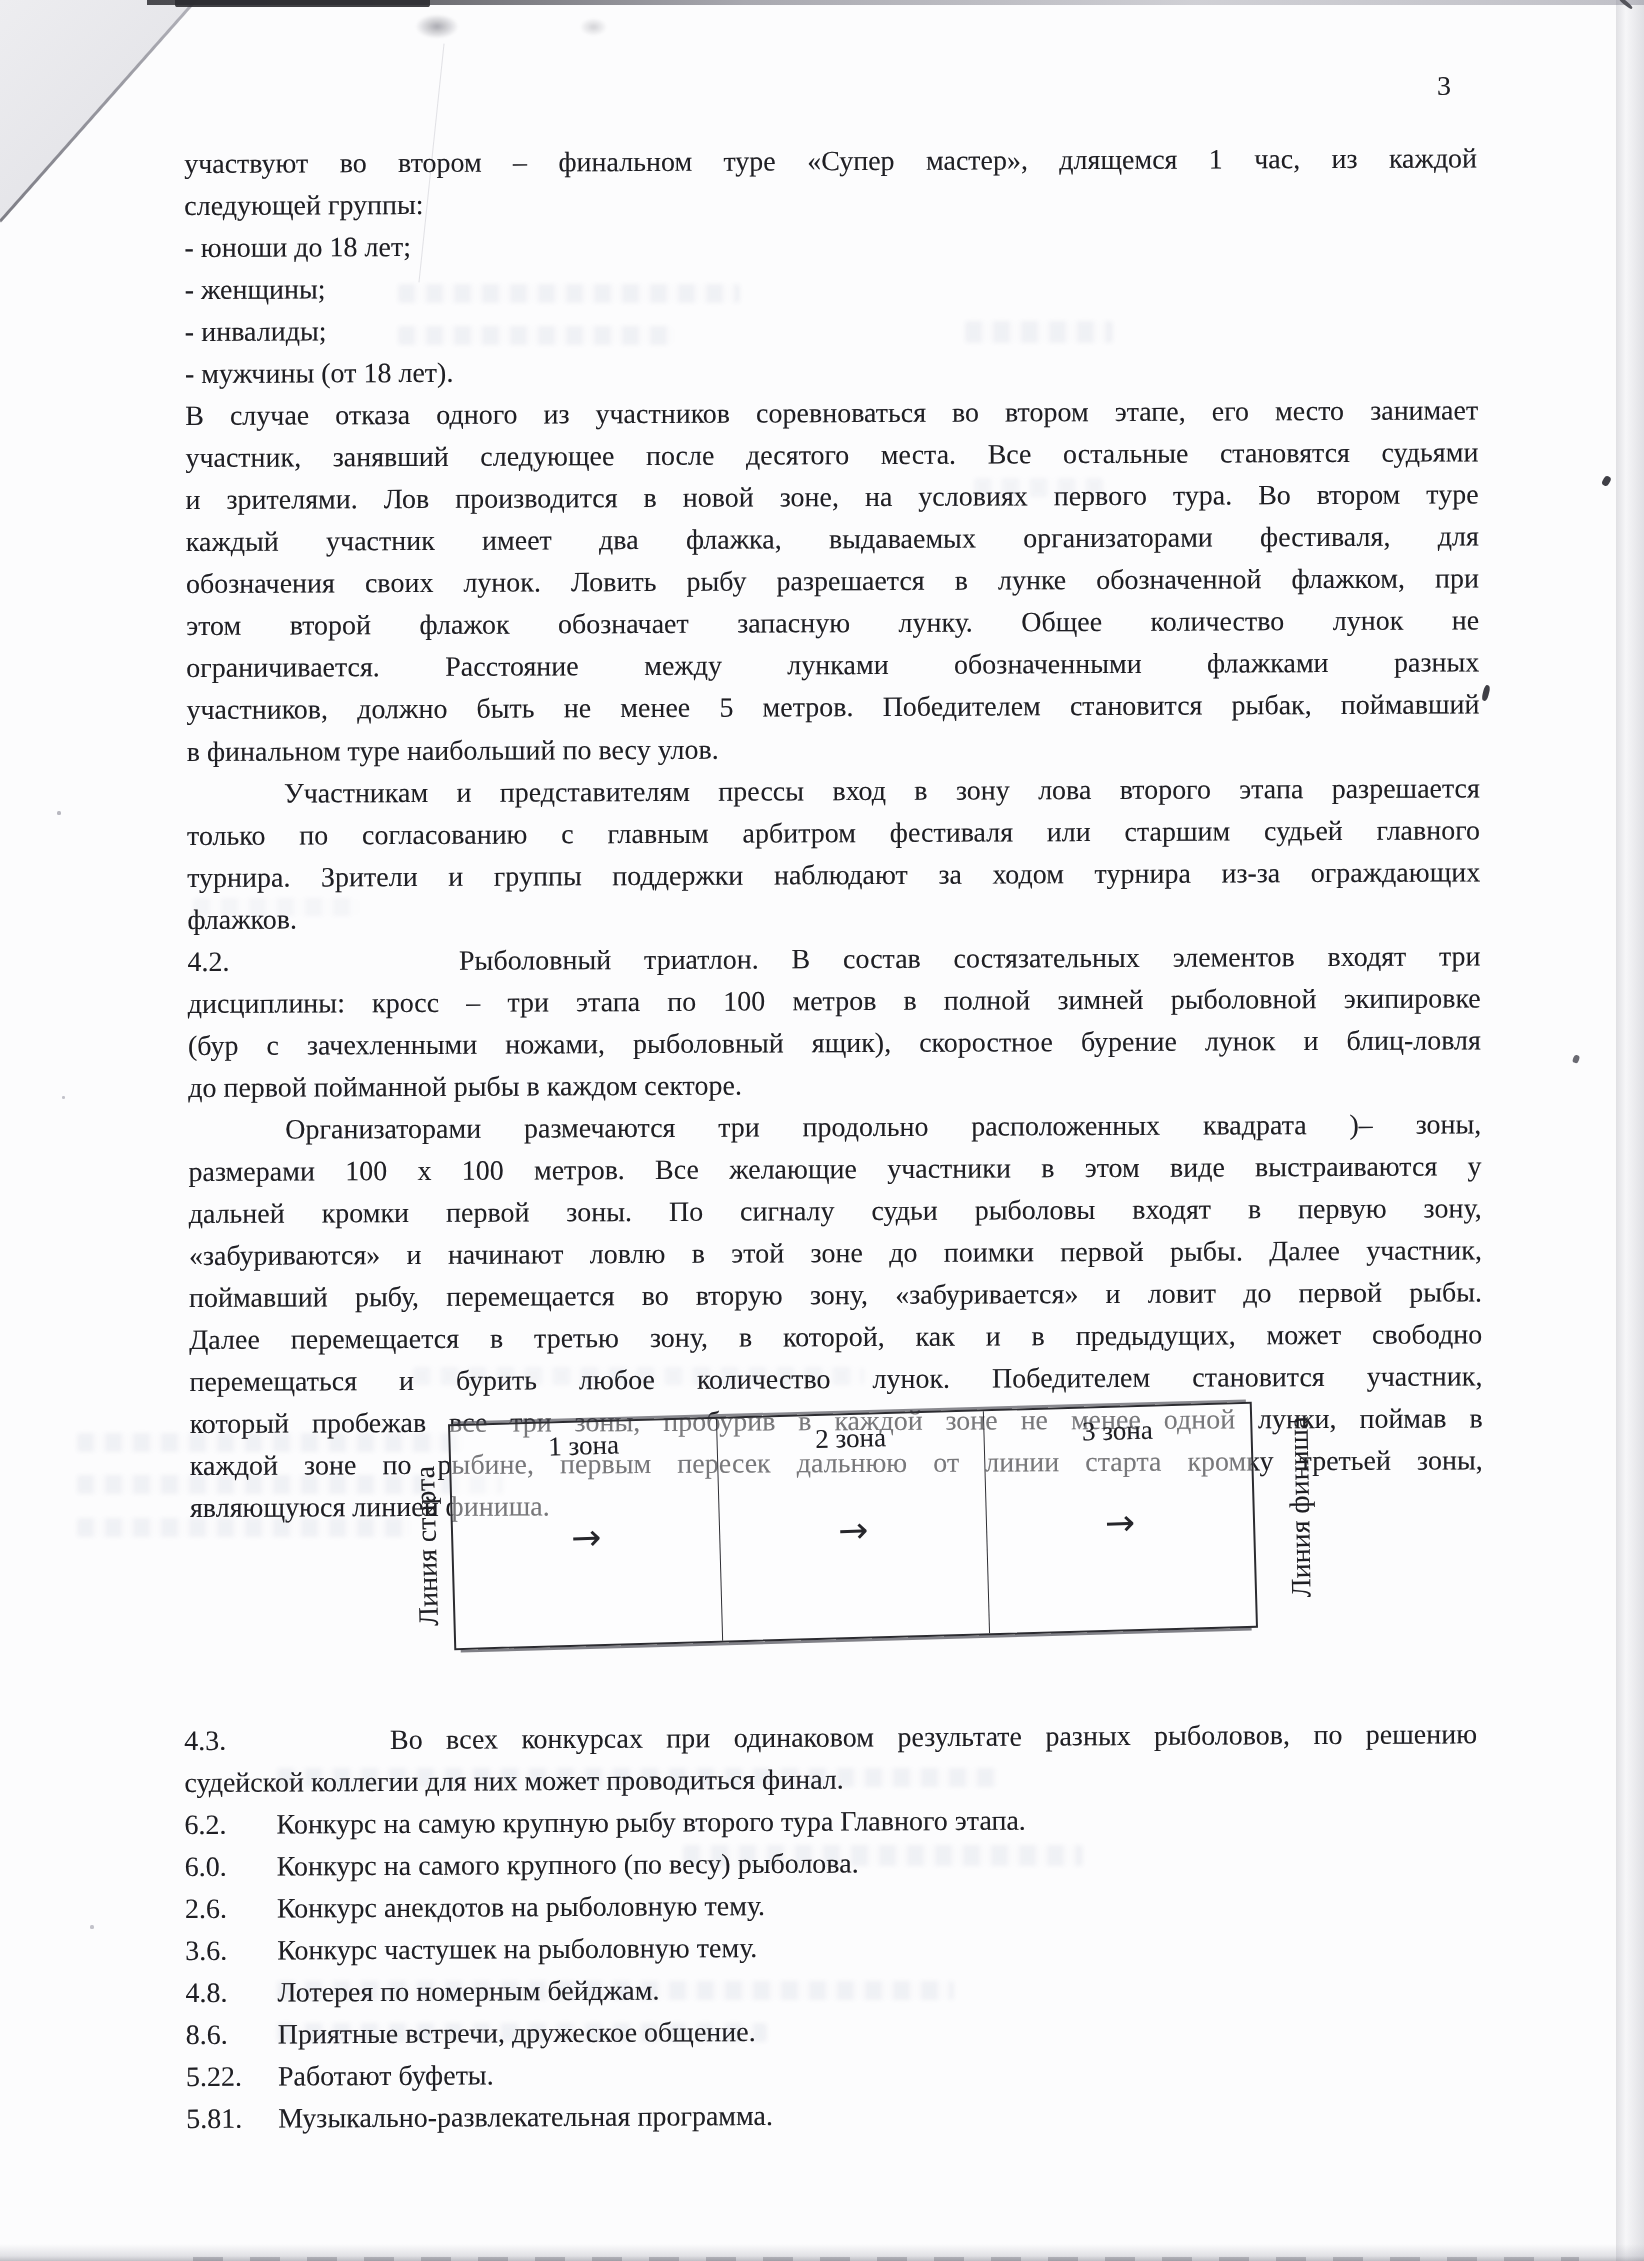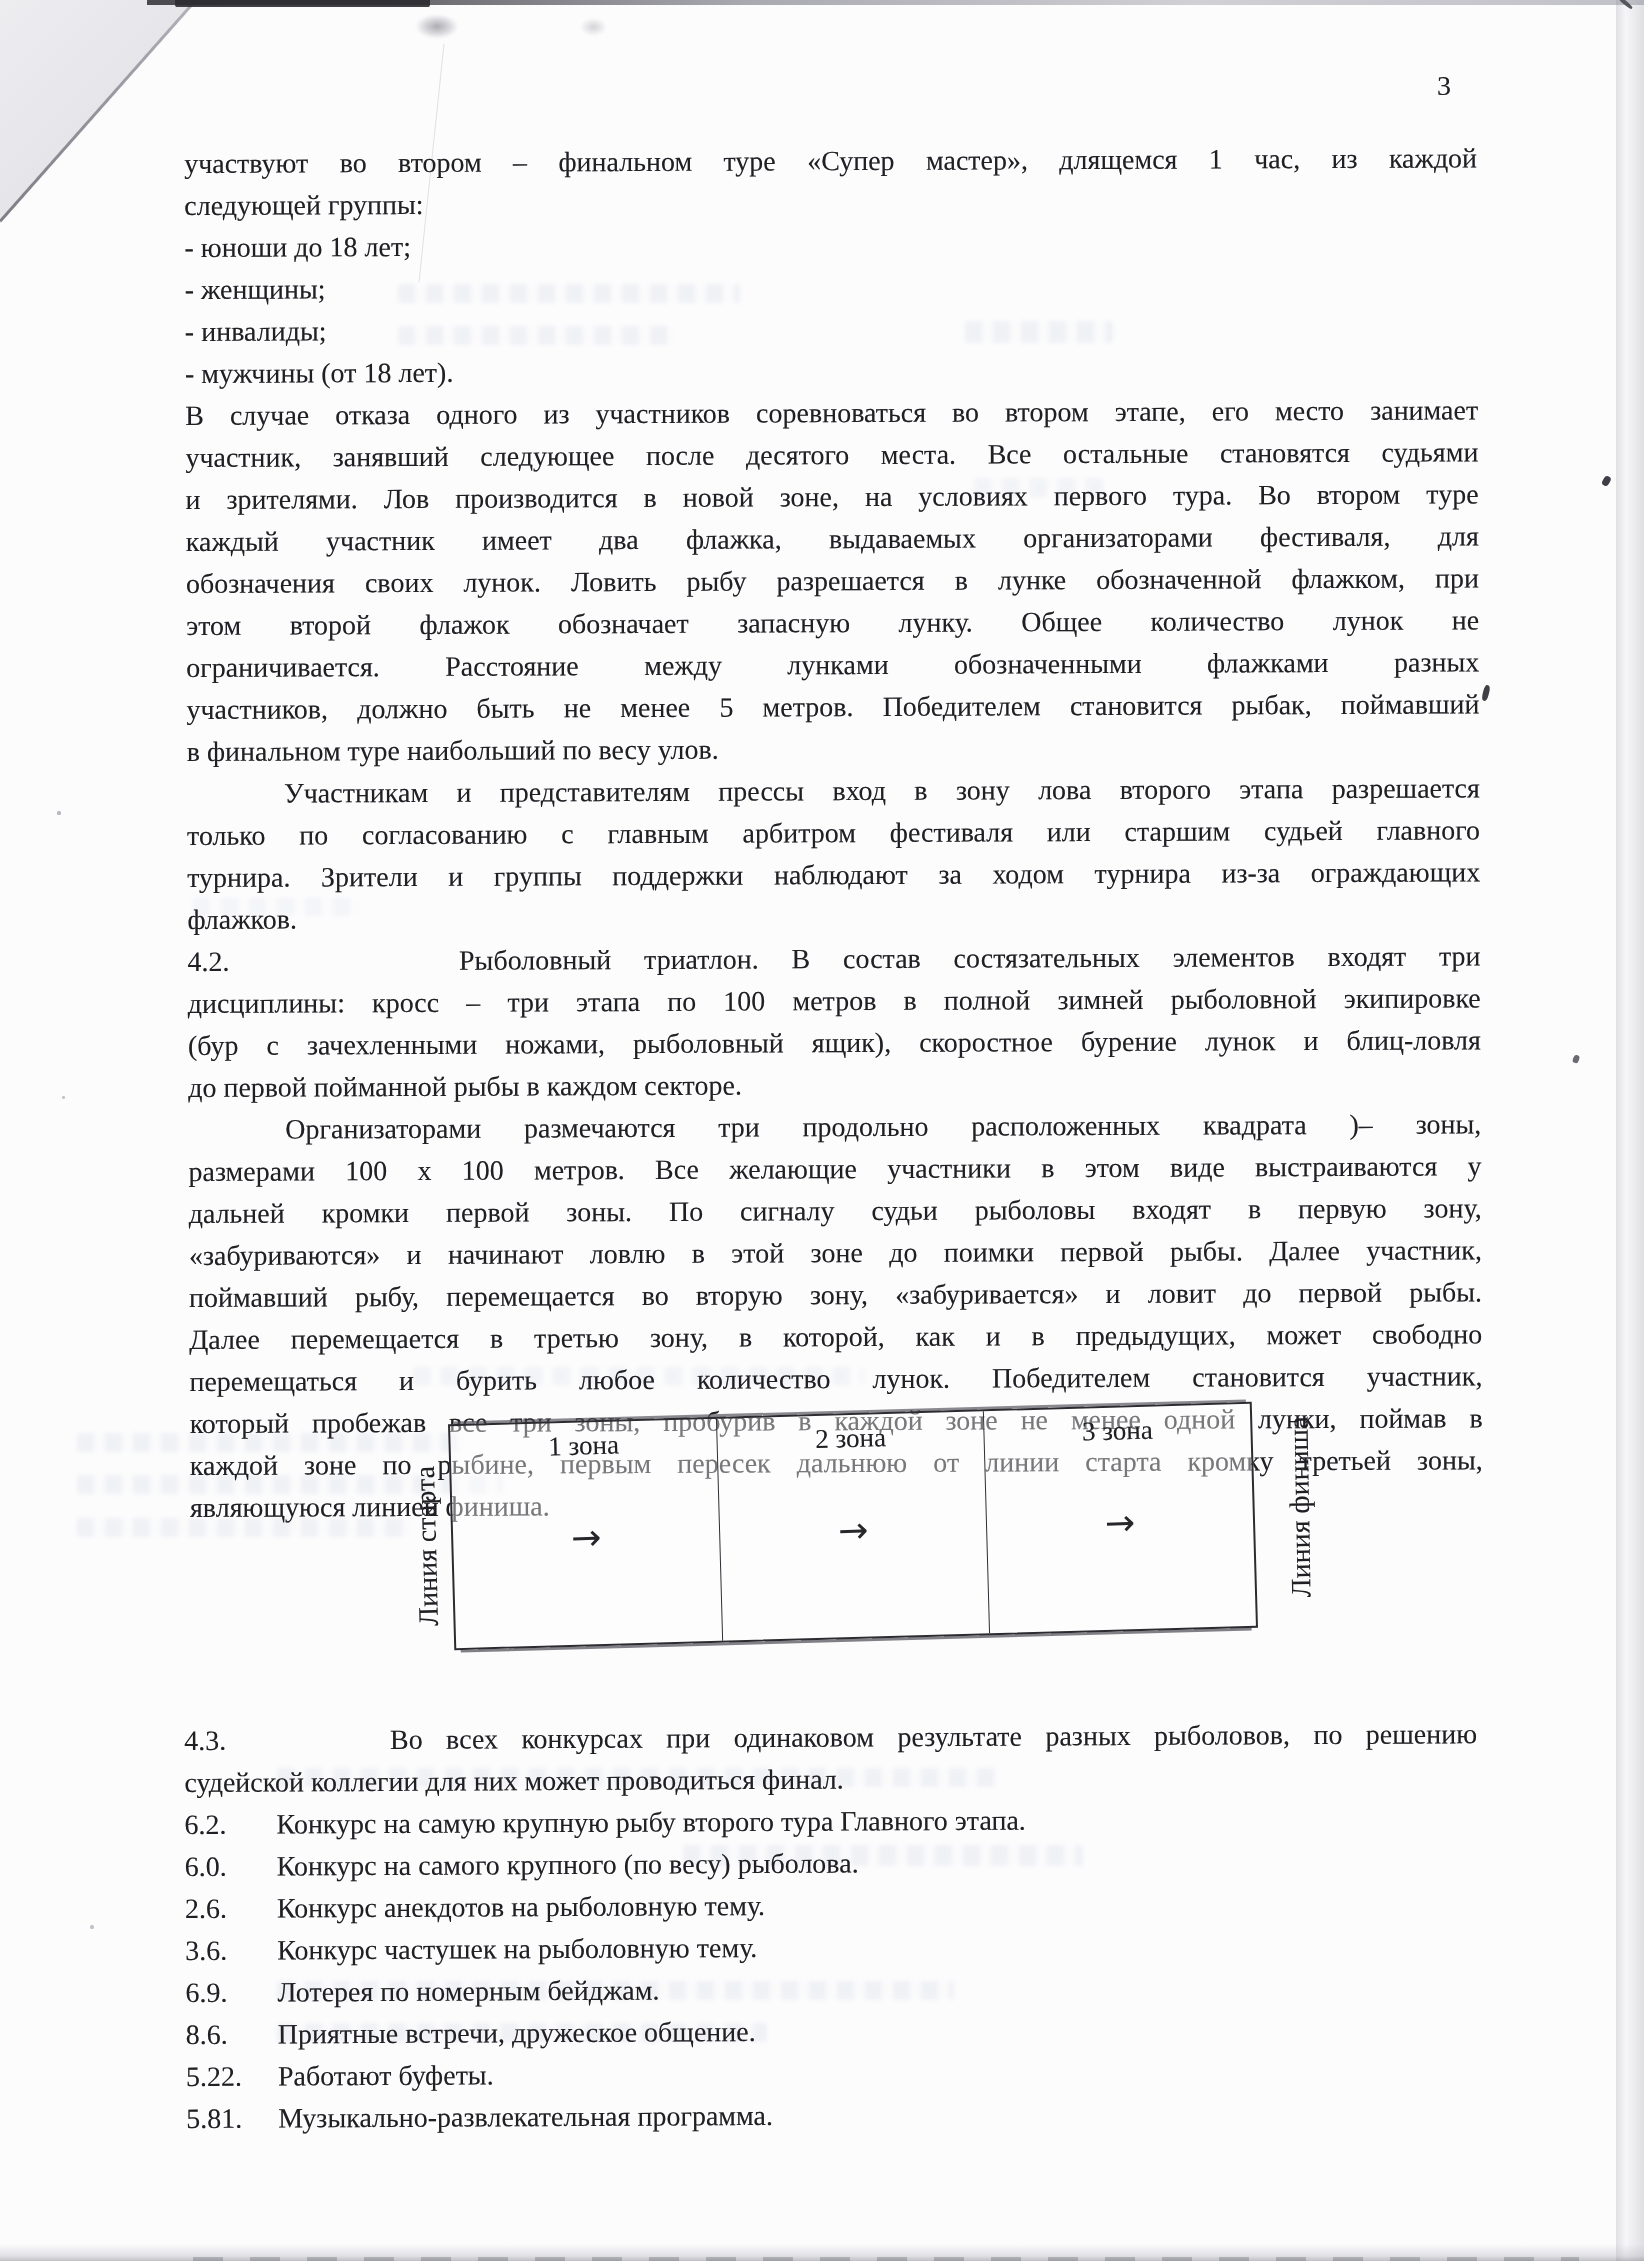--- a/index.html
+++ b/index.html
@@ -205,21 +205,21 @@
     </div>
     <div class="item-row">
       <span class="inum">2.6.</span>
         <span class="itext">Конкурс анекдотов на рыболовную тему.</span>
     </div>
     <div class="item-row">
       <span class="inum">3.6.</span>
         <span class="itext">Конкурс частушек на рыболовную тему.</span>
     </div>
     <div class="item-row">
-      <span class="inum">6.9.</span>
+      <span class="inum">4.8.</span>
         <span class="itext">Лотерея по номерным бейджам.</span>
     </div>
     <div class="item-row">
       <span class="inum">8.6.</span>
         <span class="itext">Приятные встречи, дружеское общение.</span>
     </div>
     <div class="item-row">
       <span class="inum">5.22.</span>
         <span class="itext">Работают буфеты.</span>
     </div>

